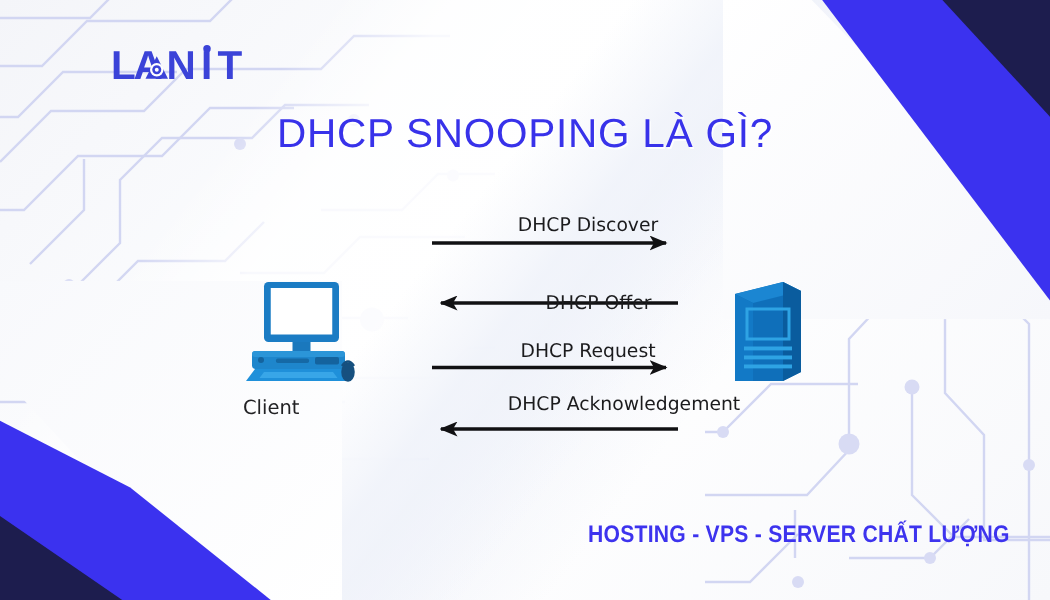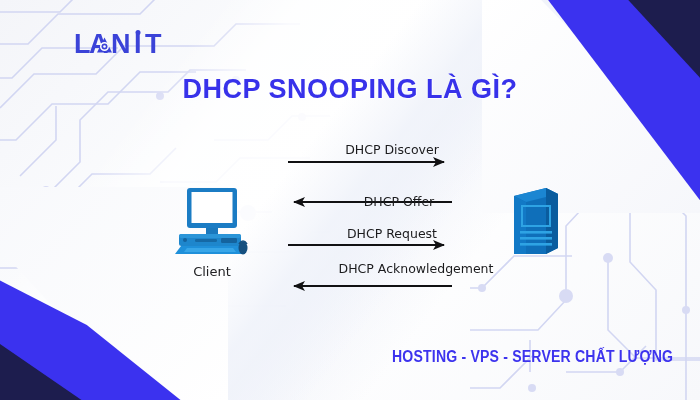--- a/index.html
+++ b/index.html
@@ -109,33 +109,32 @@
     height: 36px;
   }
 
   
   .title {
     position: absolute;
     left: 0; right: 0;
     top: 74px;
     text-align: center;
     font-size: 27px;
-    font-weight: bold;
+    font-weight: normal;
     letter-spacing: 0.5px;
     color: #3832ea;
     text-shadow: 1px 1px 0 rgba(255,255,255,0.85);
     white-space: nowrap;
   }
 
   
   .diagram { position: absolute; inset: 0; }
 
   .node {
     position: absolute;
-    text-align: center;
   }
   .node .caption {
     margin-top: 2px;
     font-size: 13px;
     color: #222224;
     font-family: "DejaVu Sans", sans-serif;
   }
   .node-client { left: 162px; top: 186px; width: 100px; }
   .node-server { left: 478px; top: 186px; width: 110px; }
 

